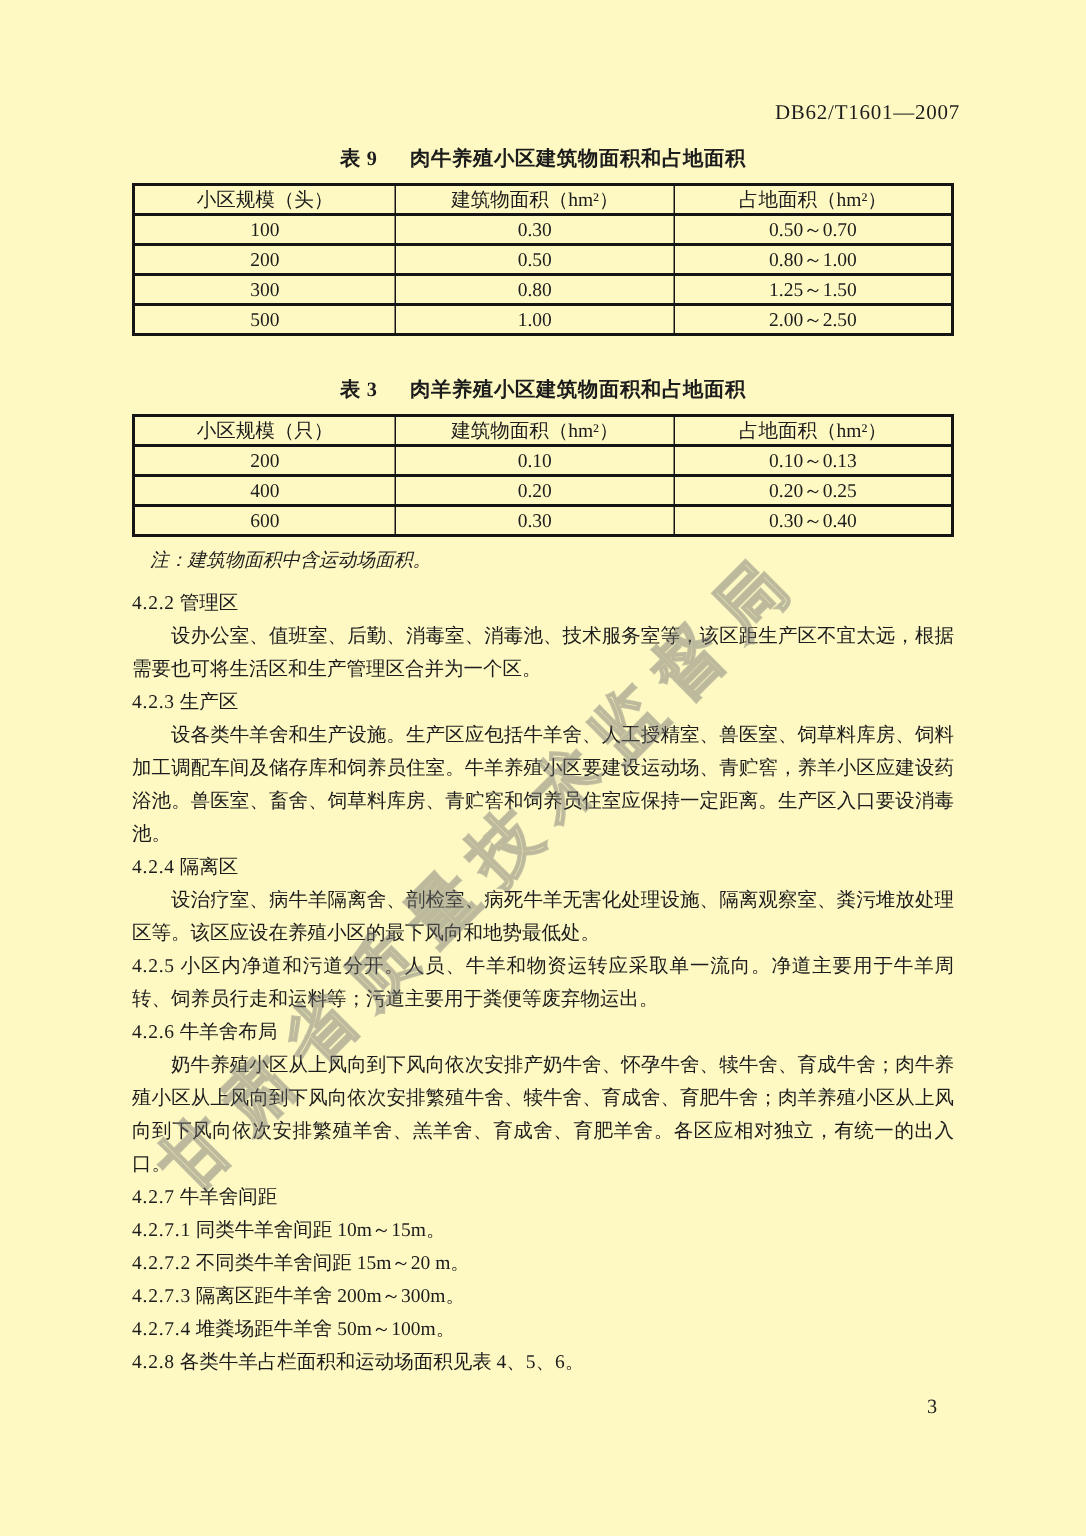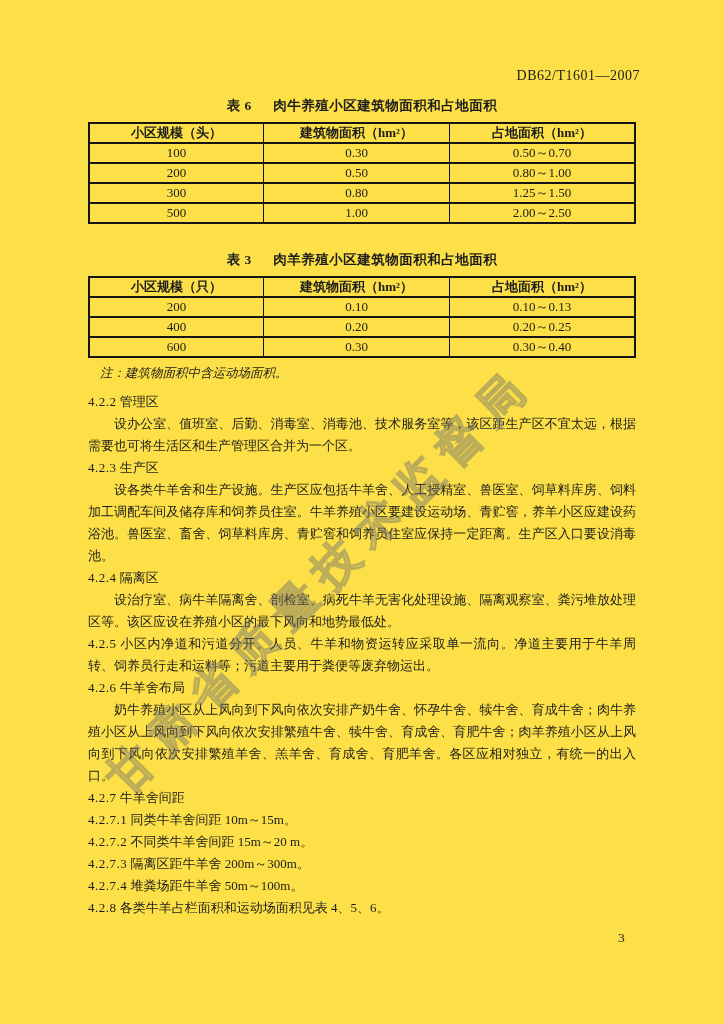--- a/index.html
+++ b/index.html
@@ -1,20 +1,20 @@
 <!DOCTYPE html>
 <html><head>
 <meta charset="utf-8">
 <style>
   * { margin:0; padding:0; box-sizing:border-box; }
   html,body { background:#ffffff; }
   .page {
     position:relative;
     width:724px; height:1024px;
-    background:#fde047;
+    background:#fef9c3;
     font-family:"Liberation Serif","DejaVu Serif",serif;
     color:#1c1c1c;
     overflow:hidden;
   }
   .header-code {
     position:absolute; top:68px; right:84px;
     font-size:14px; letter-spacing:.5px;
   }
   .content {
     position:absolute; left:88px; top:97px; width:548px;
@@ -30,21 +30,21 @@
     border:2px solid #151515;
   }
   col.c1 { width:32%; } col.c2 { width:34%; } col.c3 { width:34%; }
   th,td {
     border:1.5px solid #151515;
     border-top-width:2px; border-bottom-width:2px;
     text-align:center; vertical-align:middle;
     font-size:13px; height:17px; padding:0 2px;
     font-weight:normal;
   }
-  th { font-weight:bold; }
+  th { font-weight:normal; }
   .note { font-size:12.5px; margin-top:7px; padding-left:12px;font-style:italic; }
   .sections {
     margin-top:9px; font-size:13px; line-height:22px;
     text-align:justify;
   }
   .sec-head { text-align:left; }
   .sec-num { letter-spacing:.5px; }
   .sec-para { text-indent:2em; margin:0; }
   .sec-inline { margin:0; }
   .watermark {
@@ -63,21 +63,21 @@
 </head>
 <body>
 
 <div class="page">
 
   <div class="header-code">DB62/T1601—2007</div>
 
   <div class="content">
 
     <div class="tbl-caption">
-      <span class="cap-label">表 6</span><span>肉牛养殖小区建筑物面积和占地面积</span>
+      <span class="cap-label">表 9</span><span>肉牛养殖小区建筑物面积和占地面积</span>
     </div>
     <table>
       <colgroup>
           <col class="c1">
           <col class="c2">
           <col class="c3">
         </colgroup>
     <thead>
           <tr>
             <th>小区规模（头）</th>

